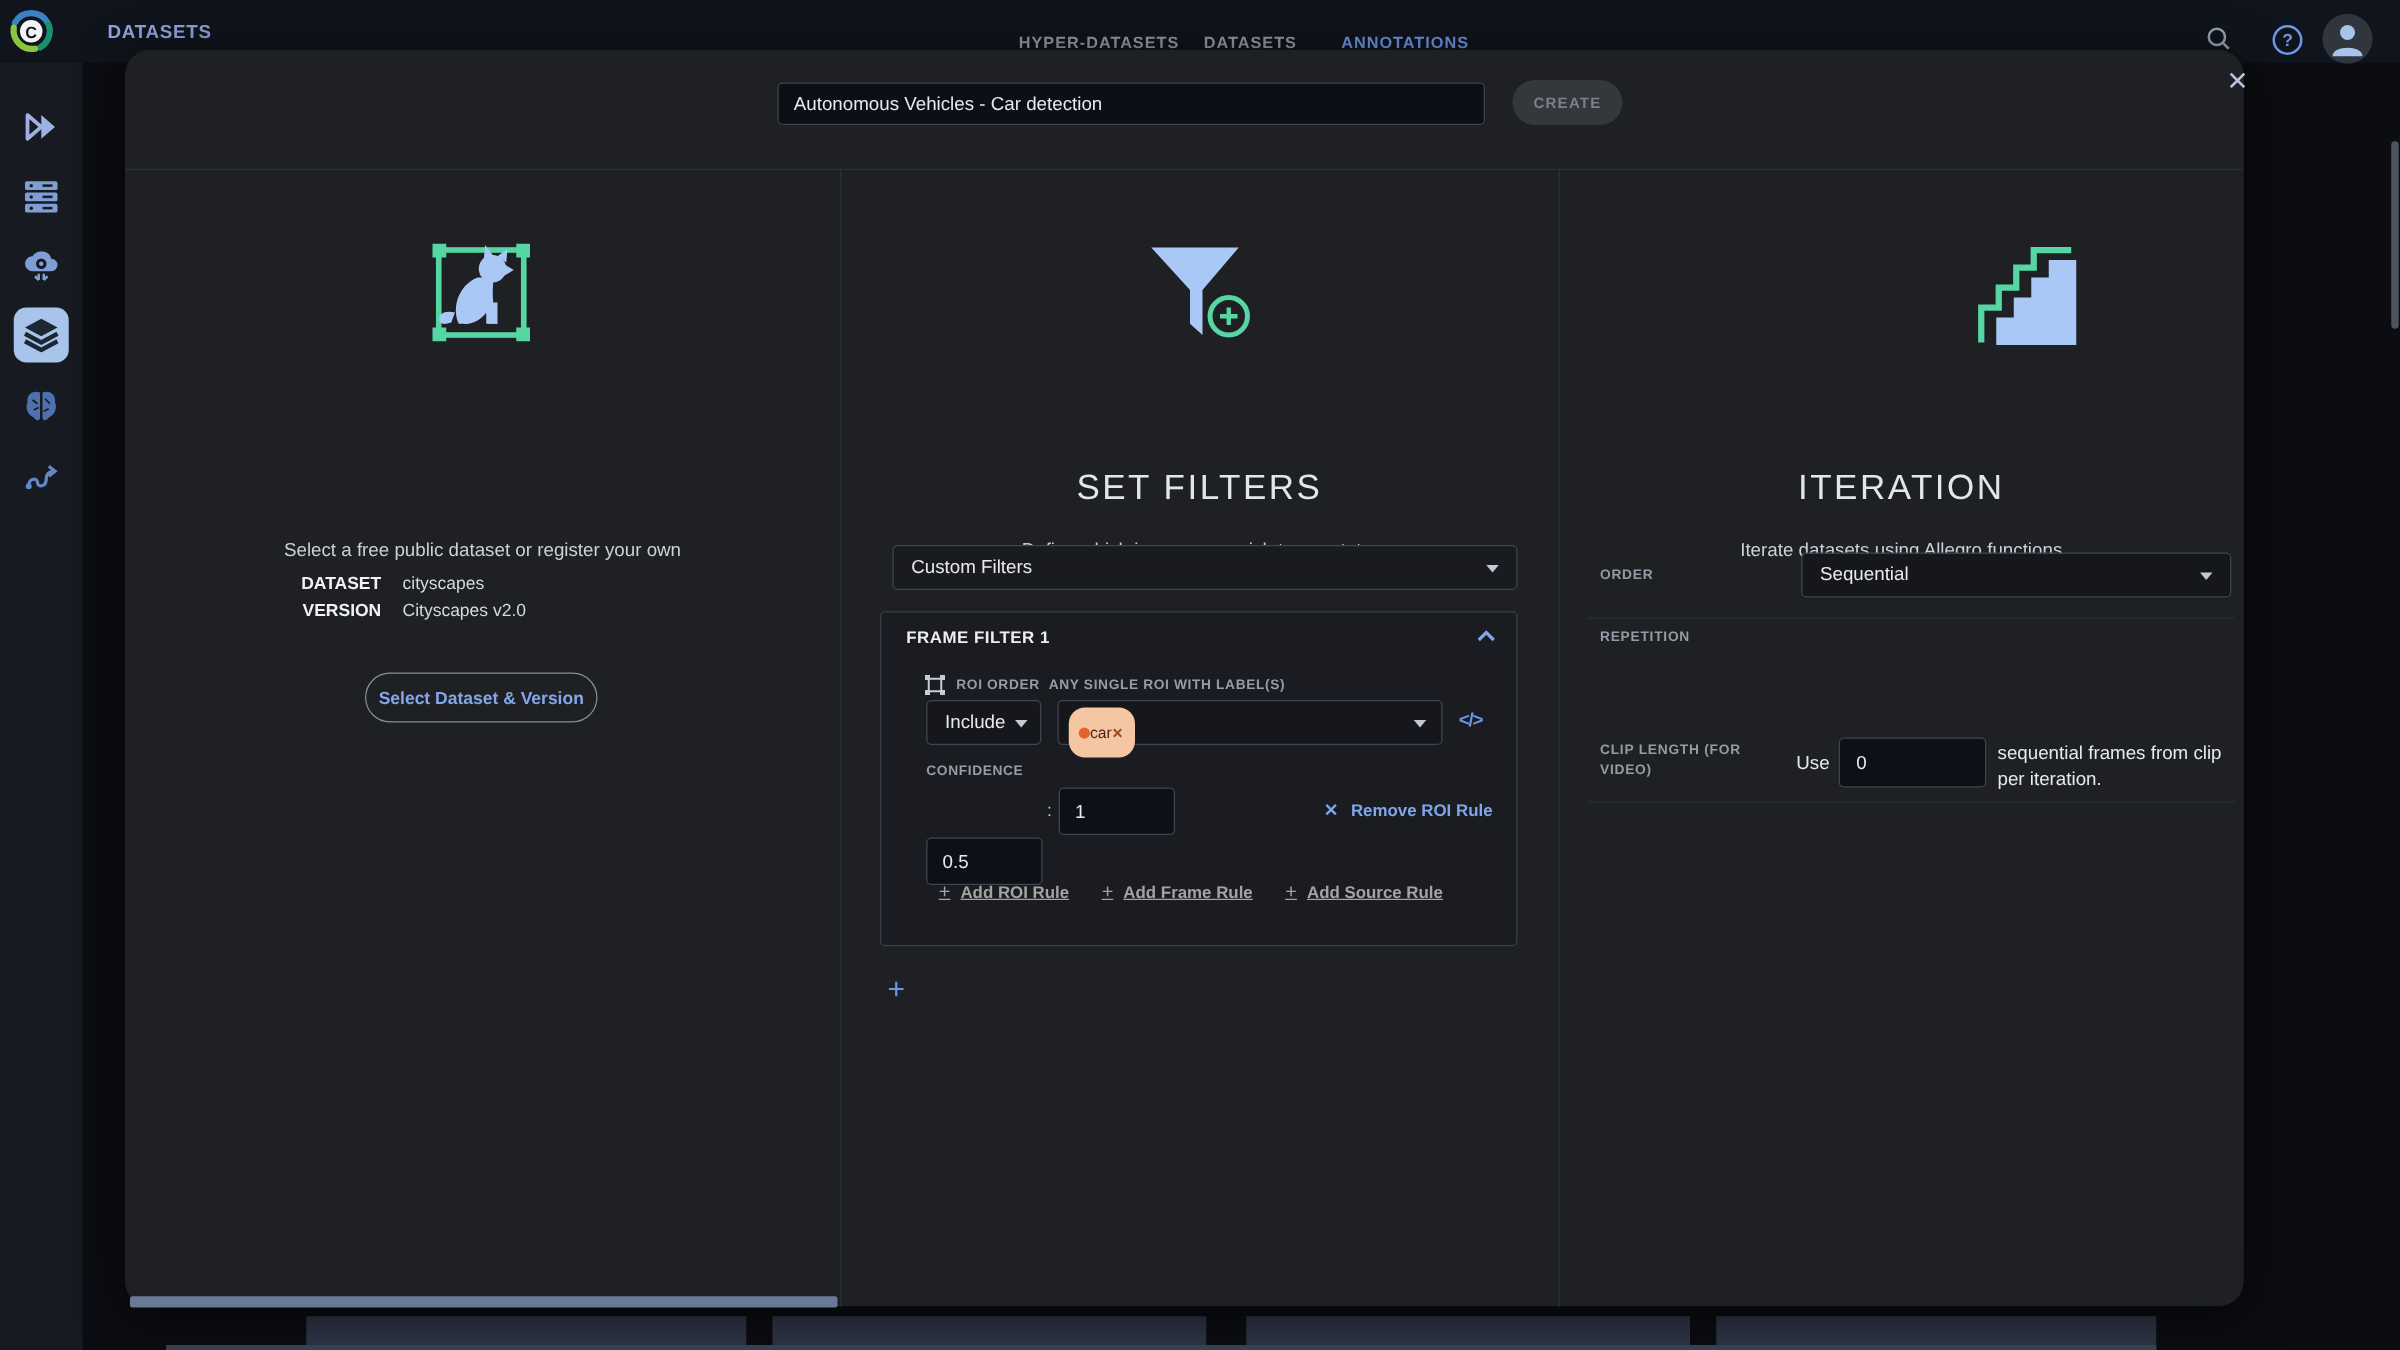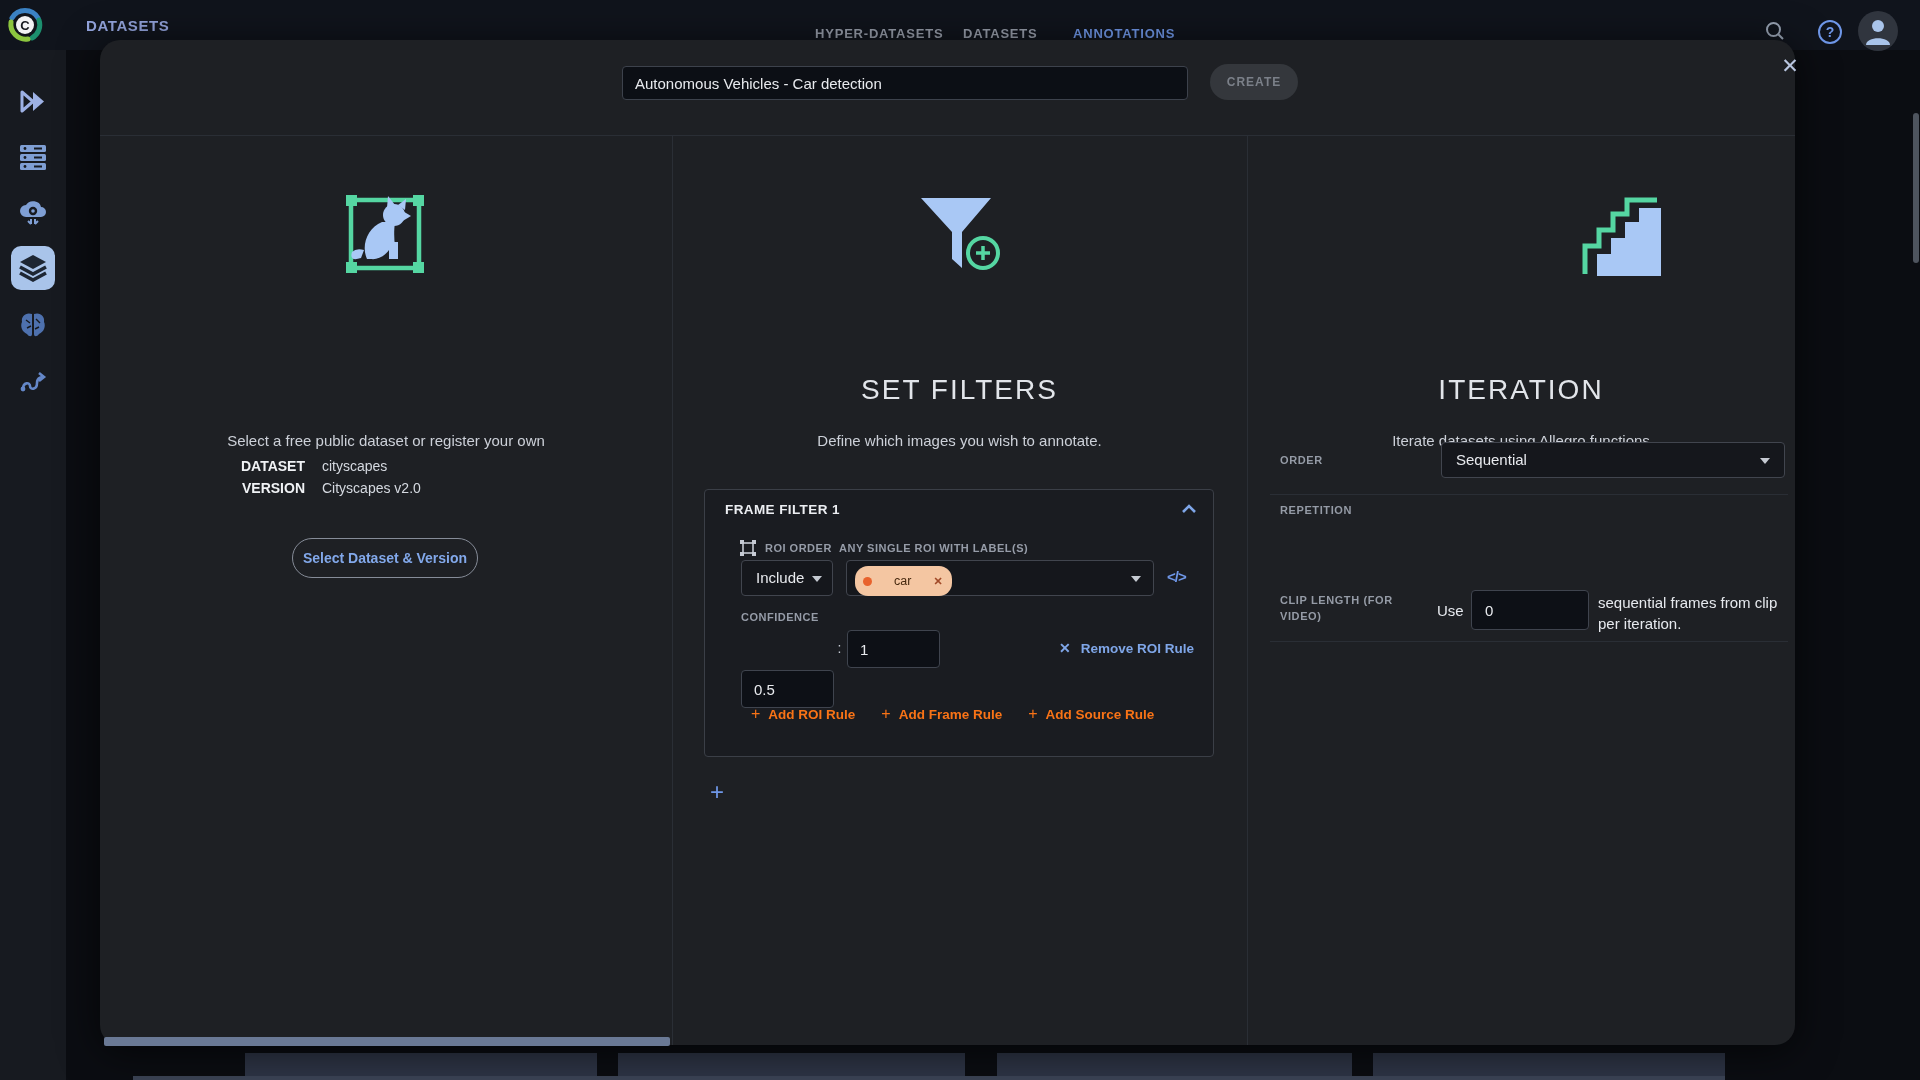--- a/index.html
+++ b/index.html
@@ -55,33 +55,33 @@
   .select-text { position:absolute; left:14px; top:8px; font-size:15px; color:#e8eaee; }
   .caret { position:absolute; right:14px; top:15px; width:0; height:0; border-left:5px solid transparent;
     border-right:5px solid transparent; border-top:6px solid #c5cad2; }
   .panel { left:604px; top:449px; width:510px; height:268px; border:1px solid #3b3f47; border-radius:4px; background:#1a1c21; }
   .panel-title { position:absolute; left:20px; top:12px; font-size:13.5px; font-weight:bold; letter-spacing:.4px; color:#eceef2; }
   .panel-chevron { position:absolute; right:16px; top:14px; }
   .roi-icon { position:absolute; left:34px; top:49px; }
   .sm-label { position:absolute; font-size:11px; font-weight:bold; letter-spacing:.5px; color:#969ca8; }
   .include-select { position:absolute; left:36px; top:70px; width:92px; height:36px; border:1px solid #41454e; border-radius:4px; background:#15171c; }
   .labels-select { position:absolute; left:141px; top:70px; width:308px; height:36px; border:1px solid #41454e; border-radius:4px; background:#15171c; }
-  .chip { position:absolute; left:8px; top:5px; height:30px; border-radius:13px; background:#f4c6a2; display:flex; align-items:center; padding:0 9px 0 8px; gap:22px; }
+  .chip { position:absolute; left:8px; top:5px; height:40px; border-radius:13px; background:#f4c6a2; display:flex; align-items:center; padding:0 9px 0 8px; gap:0; }
   .chip-dot { width:9px; height:9px; border-radius:50%; background:#e8622d; }
   .chip-text { font-size:12.5px; color:#46290f; }
   .chip-x { font-size:11px; color:#a14a28; font-weight:bold; cursor:pointer; }
   .code-icon { position:absolute; left:462px; top:78px; color:#6f97e8; font-size:15px; font-weight:bold; letter-spacing:-1px; }
   .conf-input { position:absolute; top:140px; width:93px; height:38px; background:#0d1016; border:1px solid #3f444e;
     border-radius:4px; color:#e8eaee; font-size:15px; padding:0 12px; font-family:"Liberation Sans",sans-serif; }
   .conf-min { left:36px;margin-top:40px; } .conf-max { left:142px; }
   .conf-colon { position:absolute; left:132.5px; top:150px; font-size:14px; color:#c5cad2; }
   .remove-rule { position:absolute; left:354px; top:150px; color:#7fa6e8; font-size:13.5px; font-weight:bold; cursor:pointer; }
   .remove-x { margin-right:10px; font-size:14px; }
   .add-row { position:absolute; left:46px; top:215px; display:flex; gap:26px; }
-  .add-link { color:#f97316; font-size:13.5px; font-weight:bold; cursor:pointer; }
+  .add-link { color:#a3a3a3; font-size:13.5px; font-weight:bold; cursor:pointer;text-decoration:underline; }
   .add-plus { font-size:16px; margin-right:8px; font-weight:normal; }
   .lone-plus { left:610px; top:738px; color:#6f97e8; font-size:24px; font-weight:normal; cursor:pointer; }
 
   
   .it-label { left:1180px; font-size:11px; font-weight:bold; letter-spacing:.6px; color:#959ba6; }
   .it-select { left:1341px; width:344px; height:36px; border:1px solid #41454e; border-radius:4px; background:#15171c; }
   .it-divider { left:1170px; width:518px; height:1px; background:#2a2e35; }
   .use-label { left:1337px; top:562px; font-size:15px; color:#e6e9ee; }
   .clip-input { left:1371px; top:550px; width:118px; height:40px; background:#0d1016; border:1px solid #3f444e;
     border-radius:4px; color:#e8eaee; font-size:15px; padding:0 13px; font-family:"Liberation Sans",sans-serif; }
@@ -217,20 +217,24 @@
     <button class="abs select-ds-btn">Select Dataset &amp; Version</button>
 
     <svg class="abs" style="left:813px;top:152px" width="92" height="88" viewBox="0 0 92 88">
       <polygon points="8,6 78,6 49,40 49,76 39,67 39,40" fill="#a9c8f5"></polygon>
       <circle cx="70" cy="61" r="15" fill="#1e2024" stroke="#55d6a2" stroke-width="4"></circle>
       <path d="M63 61 H77 M70 54 V68" stroke="#55d6a2" stroke-width="3.5"></path>
     </svg>
     <div class="abs col-heading ch-mid">SET FILTERS</div>
     <div class="abs col-sub cs-mid">Define which images you wish to annotate.</div>
 
+    <div class="abs preset-select">
+      <span class="select-text">Custom Filters</span>
+      <span class="caret"></span>
+    </div>
 
     <div class="abs panel">
       <div class="panel-title">FRAME FILTER 1</div>
       <svg class="panel-chevron" width="16" height="10" viewBox="0 0 16 10">
         <polyline points="2,8 8,2 14,8" fill="none" stroke="#7fa6e8" stroke-width="2.6"></polyline>
       </svg>
 
       <svg class="roi-icon" width="18" height="18" viewBox="0 0 18 18">
         <rect x="4" y="4" width="10" height="10" fill="none" stroke="#c6cbd4" stroke-width="1.6"></rect>
         <g fill="#c6cbd4">

